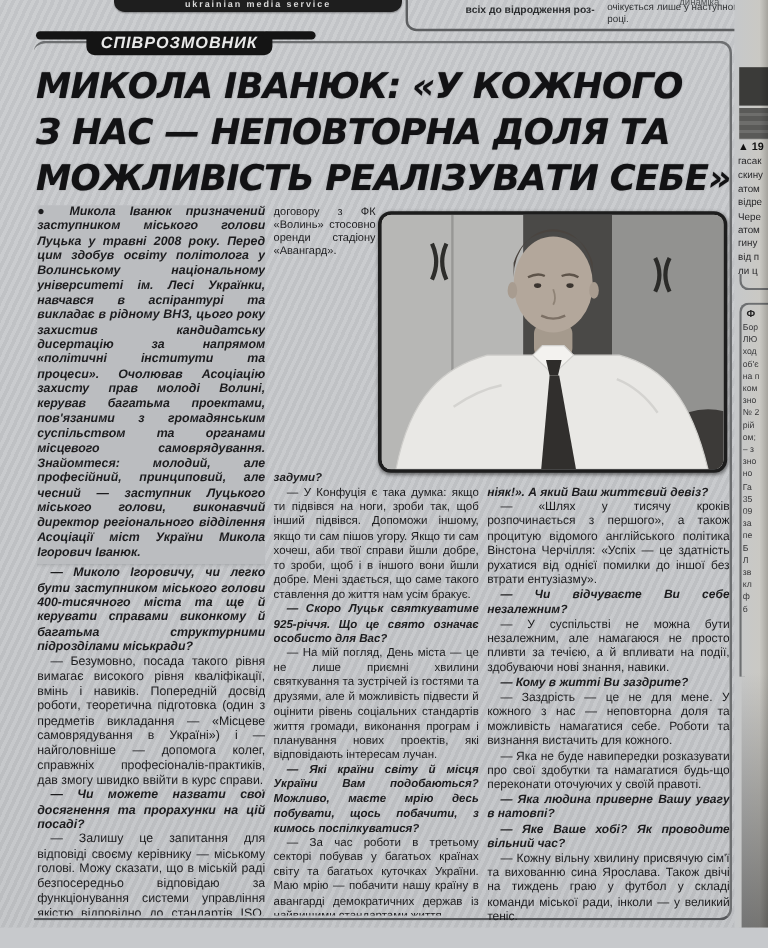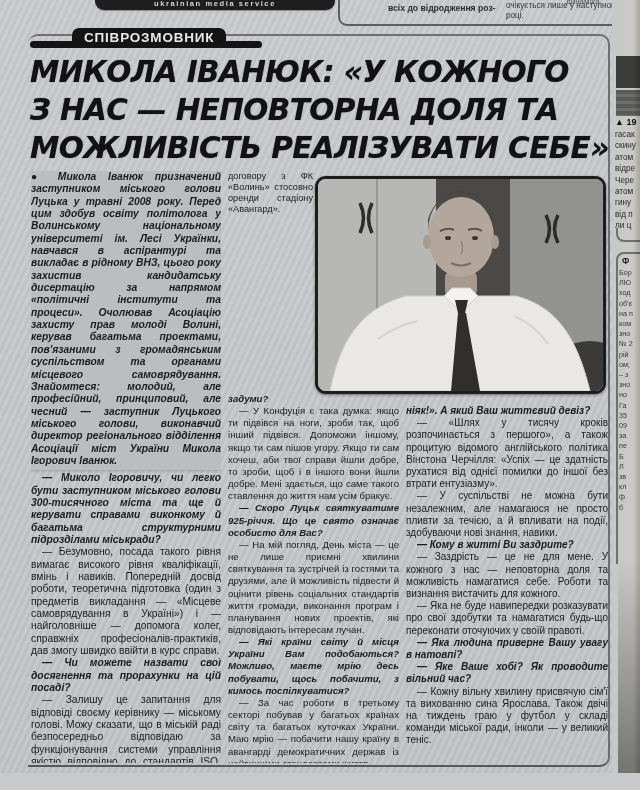--- a/index.html
+++ b/index.html
@@ -17,21 +17,21 @@
           border:2px solid #5c5e60;border-radius:9px;}
   .frag-left{position:absolute;left:348px;top:3px;width:155px;font-size:8.6px;font-weight:bold;
              color:#2b2d2f;margin-left:40px;}
   .frag-right{position:absolute;left:506px;top:1px;width:128px;font-size:8.2px;color:#323436;line-height:9.5px;}
   .frag-corner{position:absolute;left:566px;top:-3px;font-size:8px;color:#55585a;}
   
   .frame{position:absolute;left:28px;top:34px;width:580px;height:729px;
          border-top:2px solid #6d6f71;border-right:2px solid #6d6f71;border-bottom:2.5px solid #55575a;
          border-radius:10px 10px 10px 0;}
   
-  .badge{position:absolute;left:30px;top:26px;display:flex;align-items:flex-end;height:22px;}
+  .badge{position:absolute;left:30px;top:26px;display:flex;align-items:flex-start;height:22px;font-style:italic;}
   .badge .bar{height:7px;background:#141414;border-radius:4px;}
   .badge .bar.l{width:50px;margin-right:-8px;}
   .badge .bar.r{width:44px;margin-left:-8px;}
   .badge .label{background:#141414;color:#e9e9e9;font-weight:bold;font-size:13.5px;
                 padding:2px 12px 3px;border-radius:7px;letter-spacing:.8px;}
   
   .headline{position:absolute;left:30px;top:53px;width:592px;
             font-family:"DejaVu Sans",sans-serif;font-weight:900;font-style:italic;
             font-size:29.5px;line-height:38px;letter-spacing:-.6px;color:#121214;
             white-space:pre-line;text-shadow:0 0 1px rgba(10,10,10,.55);}
@@ -126,21 +126,21 @@
       <path d="M143,62 q3,8 0,13" stroke="#8f8376" stroke-width="1.5" fill="none"></path>
       <path d="M133,84 q10,5 20,0" stroke="#7c7065" stroke-width="2" fill="none"></path>
       <path d="M126,117 L143,133 L160,117 L152,109 L134,109 Z" fill="#f3f2ef" stroke="#d2d1ce" stroke-width="1"></path>
       <polygon points="137,121 150,121 147,134 140,134" fill="#2e2c2a"></polygon>
       <path d="M140,134 L148,134 L162,212 L133,212 Z" fill="#312f2d"></path>
     </svg>
   </div>
 
   <div class="col" id="col1">
     <p class="para ni intro">● Микола Іванюк призначений заступником міського голови Луцька у травні 2008 року. Перед цим здобув освіту політолога у Волинському національному університеті ім. Лесі Українки, навчався в аспірантурі та викладає в рідному ВНЗ, цього року захистив кандидатську дисертацію за напрямом «політичні інститути та процеси». Очолював Асоціацію захисту прав молоді Волині, керував багатьма проектами, пов'язаними з громадянським суспільством та органами місцевого самоврядування. Знайомтеся: молодий, але професійний, принциповий, але чесний — заступник Луцького міського голови, виконавчий директор регіонального відділення Асоціації міст України Микола Ігорович Іванюк.</p>
-    <p class="para q">— Миколо Ігоровичу, чи легко бути заступником міського голови 300-тисячного міста та ще й керувати справами виконкому й багатьма структурними підрозділами міськради?</p>
+    <p class="para q">— Миколо Ігоровичу, чи легко бути заступником міського голови 400-тисячного міста та ще й керувати справами виконкому й багатьма структурними підрозділами міськради?</p>
     <p class="para">— Безумовно, посада такого рівня вимагає високого рівня кваліфікації, вмінь і навиків. Попередній досвід роботи, теоретична підготовка (один з предметів викладання — «Місцеве самоврядування в Україні») і — найголовніше — допомога колег, справжніх професіоналів-практиків, дав змогу швидко ввійти в курс справи.</p>
     <p class="para q">— Чи можете назвати свої досягнення та прорахунки на цій посаді?</p>
     <p class="para">— Залишу це запитання для відповіді своєму керівнику — міському голові. Можу сказати, що в міській раді безпосередньо відповідаю за функціонування системи управління якістю відповідно до стандартів ISO, кадровий менеджмент, електронне врядування, співпрацю з громадськими організаціями тощо. Одне з останніх завдань, над яким працював, — очолював робочу групу з питань укладення</p>
   </div>
 
   <div class="col" id="col2top">
     <p class="para ni">договору з ФК «Волинь» стосовно оренди стадіону «Авангард».</p>
   </div>
 
   <div class="col" id="col2">
@@ -149,20 +149,21 @@
     <p class="para q">— Скоро Луцьк святкуватиме 925-річчя. Що це свято означає особисто для Вас?</p>
     <p class="para">— На мій погляд, День міста — це не лише приємні хвилини святкування та зустрічей із гостями та друзями, але й можливість підвести й оцінити рівень соціальних стандартів життя громади, виконання програм і планування нових проектів, які відповідають інтересам лучан.</p>
     <p class="para q">— Які країни світу й місця України Вам подобаються? Можливо, маєте мрію десь побувати, щось побачити, з кимось поспілкуватися?</p>
     <p class="para">— За час роботи в третьому секторі побував у багатьох країнах світу та багатьох куточках України. Маю мрію — побачити нашу країну в авангарді демократичних держав із найвищими стандартами життя.</p>
 
   </div>
 
   <div class="col" id="col3">
     <p class="para ni q">ніяк!». А який Ваш життєвий девіз?</p>
     <p class="para">— «Шлях у тисячу кроків розпочинається з першого», а також процитую відомого англійського політика Вінстона Черчілля: «Успіх — це здатність рухатися від однієї помилки до іншої без втрати ентузіазму».</p>
+    <p class="para q">— Чи відчуваєте Ви себе незалежним?</p>
     <p class="para">— У суспільстві не можна бути незалежним, але намагаюся не просто пливти за течією, а й впливати на події, здобуваючи нові знання, навики.</p>
     <p class="para q">— Кому в житті Ви заздрите?</p>
     <p class="para">— Заздрість — це не для мене. У кожного з нас — неповторна доля та можливість намагатися себе. Роботи та визнання вистачить для кожного.</p>
     <p class="para">— Яка не буде навипередки розказувати про свої здобутки та намагатися будь-що переконати оточуючих у своїй правоті.</p>
     <p class="para q">— Яка людина приверне Вашу увагу в натовпі?</p>
     <p class="para q">— Яке Ваше хобі? Як проводите вільний час?</p>
     <p class="para">— Кожну вільну хвилину присвячую сім'ї та вихованню сина Ярослава. Також двічі на тиждень граю у футбол у складі команди міської ради, інколи — у великий теніс.</p>
   </div>
 
   <div class="sliver"></div>

